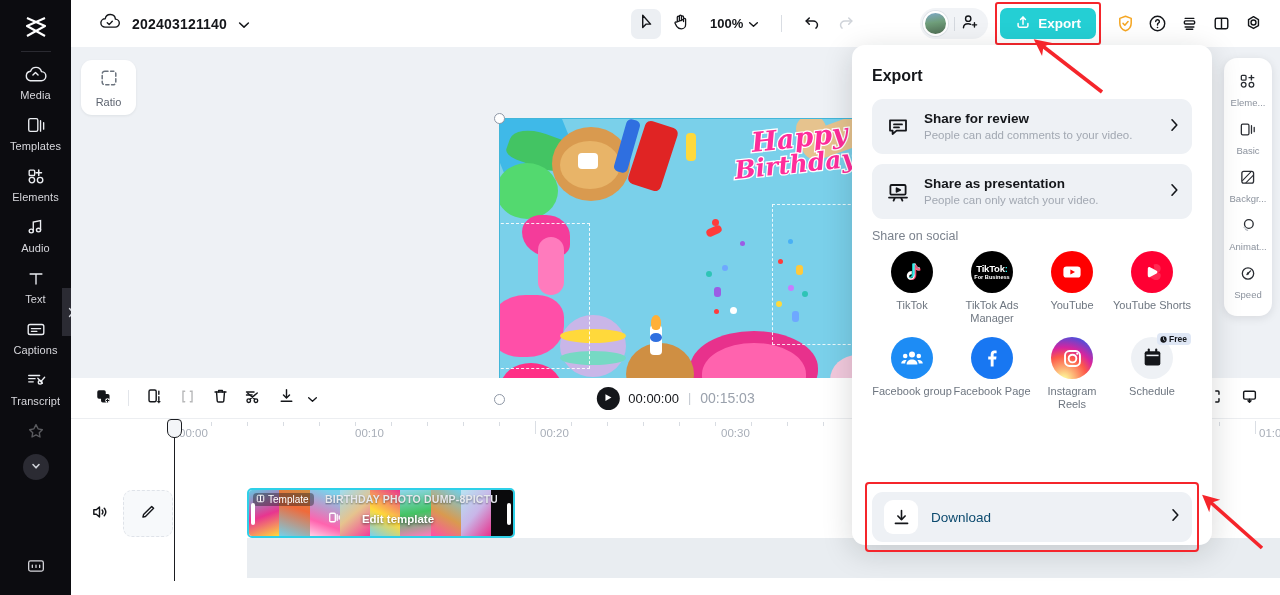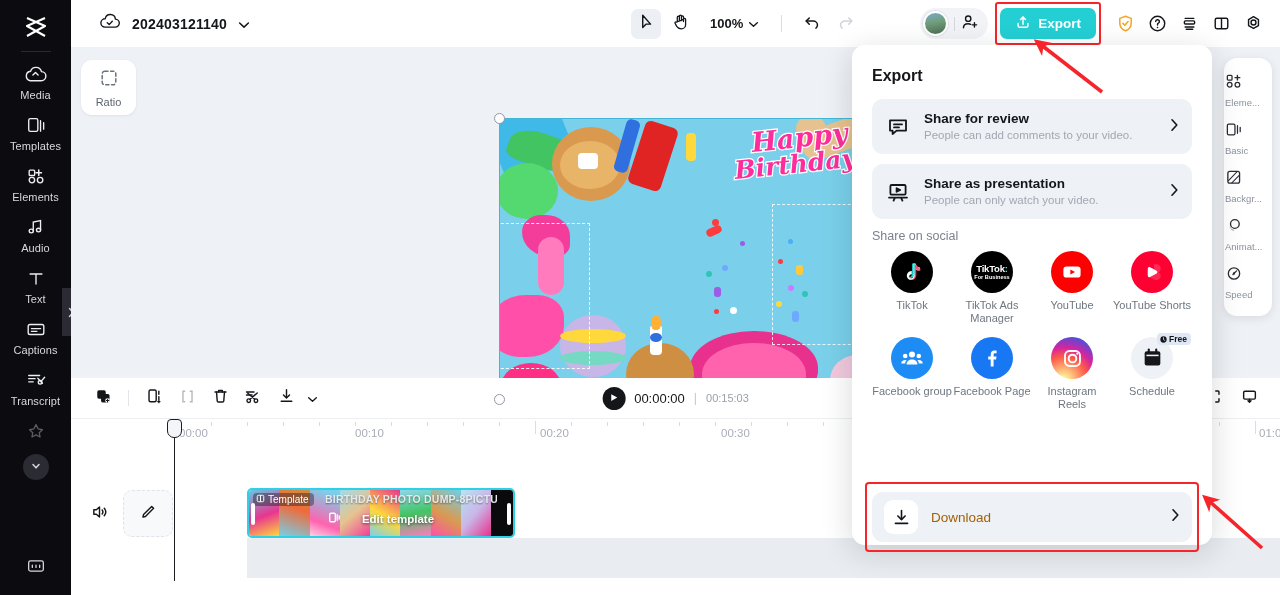--- a/index.html
+++ b/index.html
@@ -111,21 +111,21 @@
     background:#fff; display:flex; align-items:center; border-bottom: 1px solid #eceef1;
   }
   .pb-left { display:flex; align-items:center; gap: 3px; margin-left: 17px; }
   .pb-btn { width:30px; height:30px; border-radius:7px; display:flex; align-items:center; justify-content:center; cursor:pointer;}
   .pb-btn.dim { opacity: .3; }
   .pb-sep { width:1px; height:16px; background:#e2e5ea; margin: 0 7px; }
   .pb-center { position:absolute; left: 50%; transform: translateX(-50%); display:flex; align-items:center; gap:9px;}
   .play-circle { width:23px; height:23px; border-radius:50%; background:#14161a; display:flex; align-items:center; justify-content:center;}
   .time-cur { font-size: 13px; font-weight:400; color:#14161a; }
   .time-sep { font-size: 12.5px; color:#c3c8d0; }
-  .time-tot { font-size: 11px; color:#9aa1ac; }
+  .time-tot { font-size: 14px; color:#9aa1ac; }
   .pb-right { position:absolute; right: 16px; display:flex; align-items:center; gap:6px;}
 
   
   .timeline { position:absolute; left:71px; top: 419px; width: 1209px; height: 176px; background:#fff; }
   .ruler { position:absolute; left: 0; top: 0; width: 1209px; height: 34px; }
   .tick { position:absolute; top: 3px; width:1px; height:4px; background:#d8dce2;}
   .tick.major { top: 2px; height: 13px; background:#dadee4;}
   .tlabel { position:absolute; top: 8px; font-size: 11.5px; color:#a8aeb8; }
   .playhead { position:absolute; top: 2px; width: 1px; height: 160px; background:#1b1d21; z-index: 9;}
   .playhead-knob {
@@ -162,21 +162,21 @@
   .clip-handle { position:absolute; top: 13px; width: 4px; height: 22px; border-radius: 2px; background:#fff; }
   .track-strip { position:absolute; left: 176px; top: 51px; width: 1033px; height: 40px; background:#e9edf1; }
 
   
   .right-rail {
     position:absolute; right: 8px; top: 58px; width: 48px; border-radius: 13px;
     background:#fff; box-shadow: 0 2px 10px rgba(20,22,26,.10);
     padding: 9px 0 11px; display:flex; flex-direction:column; align-items:center; gap: 2px;
     z-index: 5;
   }
-  .rr-item { width: 46px; padding: 6px 0 5px; display:flex; flex-direction:column; align-items:flex-start; gap:3px; cursor:pointer;}
+  .rr-item { width: 46px; padding: 6px 0 5px; display:flex; flex-direction:column; align-items:center; gap:3px; cursor:pointer;}
   .rr-item .rr-lbl { font-size: 9.5px; color: #8b929d; line-height: 11px; }
 
   
   .export-panel {
     position:absolute; left: 852px; top: 45px; width: 360px; height: 500px;
     background:#fff; border-radius: 13px; box-shadow: 0 7px 30px rgba(20,22,26,.17);
     z-index: 20; padding: 22px 20px 0;
   }
   .ep-title { font-size: 16px; font-weight: 700; color:#14161a; margin-bottom: 14px;}
   .ep-card {
@@ -200,21 +200,21 @@
   .download-outline {
     position:absolute; left: 13px; top: 437px; width: 334px; height: 70px;
     border: 2.5px solid #f5252b; border-radius: 4px; pointer-events:none; z-index: 24;
   }
   .ep-download {
     position:absolute; left: 20px; top: 447px; width: 320px; height: 50px;
     background:#eef1f5; border-radius: 11px; display:flex; align-items:center;
     gap: 13px; padding: 0 12px; cursor:pointer;
   }
   .dl-ico-box { width: 34px; height:34px; border-radius: 9px; background:#fff; display:flex; align-items:center; justify-content:center;}
-  .dl-lbl { flex:1; font-size: 13.5px; color:#a16207; }
+  .dl-lbl { flex:1; font-size: 13.5px; color:#0c4a6e; }
 
   .arrow-svg { position:absolute; z-index: 30; pointer-events:none; }
 </style>
 </head>
 <body>
 
 <div id="app">
 
   <div class="left-rail">
     <div class="logo">

